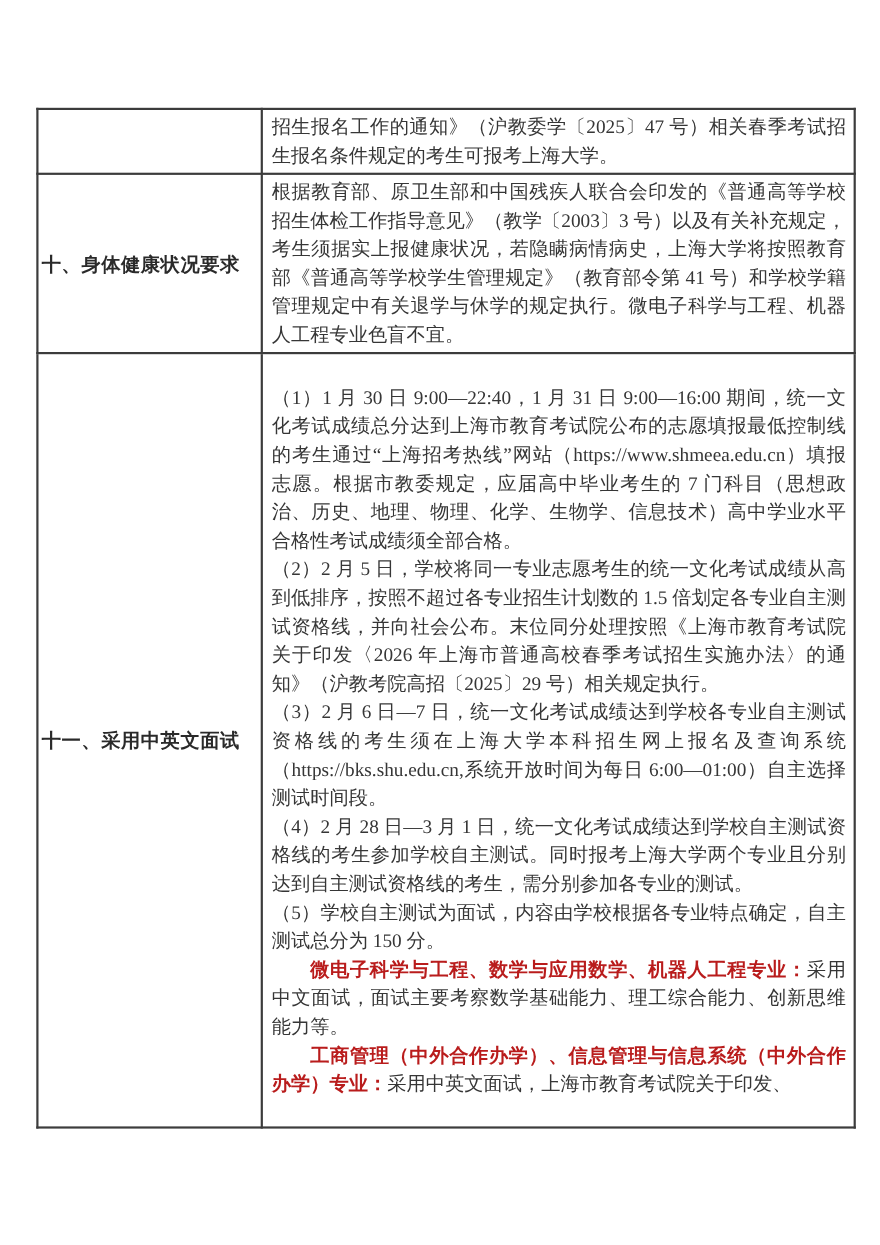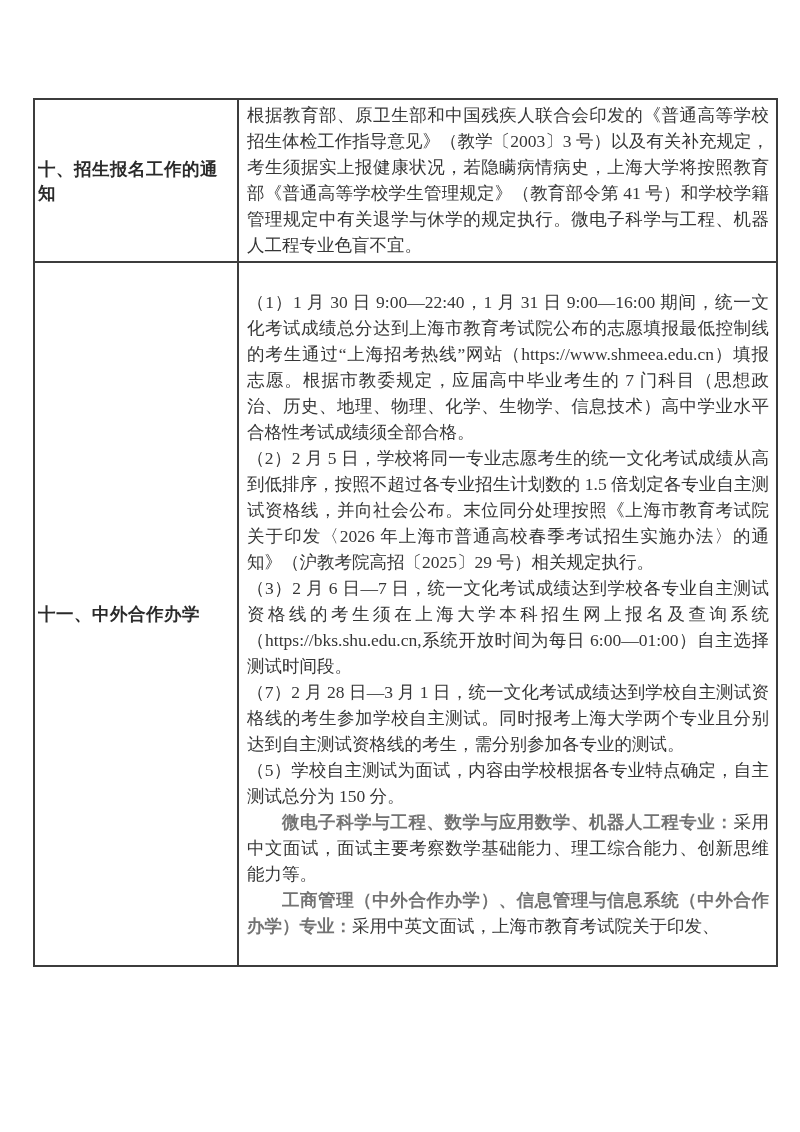--- a/index.html
+++ b/index.html
@@ -44,44 +44,50 @@
     vertical-align: top;
   }
   .content-cell p {
     font-size: 17.5px;
     line-height: 26px;
     text-align: justify;
     text-justify: inter-ideograph;
     color: #363636;
   }
   .content-cell p.indent { text-indent: 2em; }
-  .content-cell p .lead { font-weight: bold; color: #737373; }
+  .content-cell p .lead { font-weight: bold; color: #b91c1c; }
   .row-1 { height: 53px; }
   .row-2 { height: 160px; }
   .row-3 { height: 704px; }
 </style>
 </head>
 <body>
 
 <div class="page">
   <table class="doc-table">
     <tbody>
+      <tr class="row-1">
+        <td class="label-cell"></td>
+        <td class="content-cell">
+          <p>招生报名工作的通知》（沪教委学〔2025〕47 号）相关春季考试招生报名条件规定的考生可报考上海大学。</p>
+        </td>
+      </tr>
       <tr class="row-2">
-        <td class="label-cell">十、招生报名工作的通知</td>
+        <td class="label-cell">十、身体健康状况要求</td>
         <td class="content-cell">
           <p>根据教育部、原卫生部和中国残疾人联合会印发的《普通高等学校招生体检工作指导意见》（教学〔2003〕3 号）以及有关补充规定，考生须据实上报健康状况，若隐瞒病情病史，上海大学将按照教育部《普通高等学校学生管理规定》（教育部令第 41 号）和学校学籍管理规定中有关退学与休学的规定执行。微电子科学与工程、机器人工程专业色盲不宜。</p>
         </td>
       </tr>
       <tr class="row-3">
-        <td class="label-cell">十一、中外合作办学</td>
+        <td class="label-cell">十一、采用中英文面试</td>
         <td class="content-cell">
           <p>（1）1 月 30 日 9:00—22:40，1 月 31 日 9:00—16:00 期间，统一文化考试成绩总分达到上海市教育考试院公布的志愿填报最低控制线的考生通过“上海招考热线”网站（https://www.shmeea.edu.cn）填报志愿。根据市教委规定，应届高中毕业考生的 7 门科目（思想政治、历史、地理、物理、化学、生物学、信息技术）高中学业水平合格性考试成绩须全部合格。</p>
           <p>（2）2 月 5 日，学校将同一专业志愿考生的统一文化考试成绩从高到低排序，按照不超过各专业招生计划数的 1.5 倍划定各专业自主测试资格线，并向社会公布。末位同分处理按照《上海市教育考试院关于印发〈2026 年上海市普通高校春季考试招生实施办法〉的通知》（沪教考院高招〔2025〕29 号）相关规定执行。</p>
           <p>（3）2 月 6 日—7 日，统一文化考试成绩达到学校各专业自主测试资格线的考生须在上海大学本科招生网上报名及查询系统（https://bks.shu.edu.cn,系统开放时间为每日 6:00—01:00）自主选择测试时间段。</p>
-          <p>（7）2 月 28 日—3 月 1 日，统一文化考试成绩达到学校自主测试资格线的考生参加学校自主测试。同时报考上海大学两个专业且分别达到自主测试资格线的考生，需分别参加各专业的测试。</p>
+          <p>（4）2 月 28 日—3 月 1 日，统一文化考试成绩达到学校自主测试资格线的考生参加学校自主测试。同时报考上海大学两个专业且分别达到自主测试资格线的考生，需分别参加各专业的测试。</p>
           <p>（5）学校自主测试为面试，内容由学校根据各专业特点确定，自主测试总分为 150 分。</p>
           <p class="indent"><span class="lead">微电子科学与工程、数学与应用数学、机器人工程专业：</span><span>采用中文面试，面试主要考察数学基础能力、理工综合能力、创新思维能力等。</span></p>
           <p class="indent"><span class="lead">工商管理（中外合作办学）、信息管理与信息系统（中外合作办学）专业：</span><span>采用中英文面试，上海市教育考试院关于印发、</span></p>
         </td>
       </tr>
     </tbody>
   </table>
 </div>
 
 </body></html>

